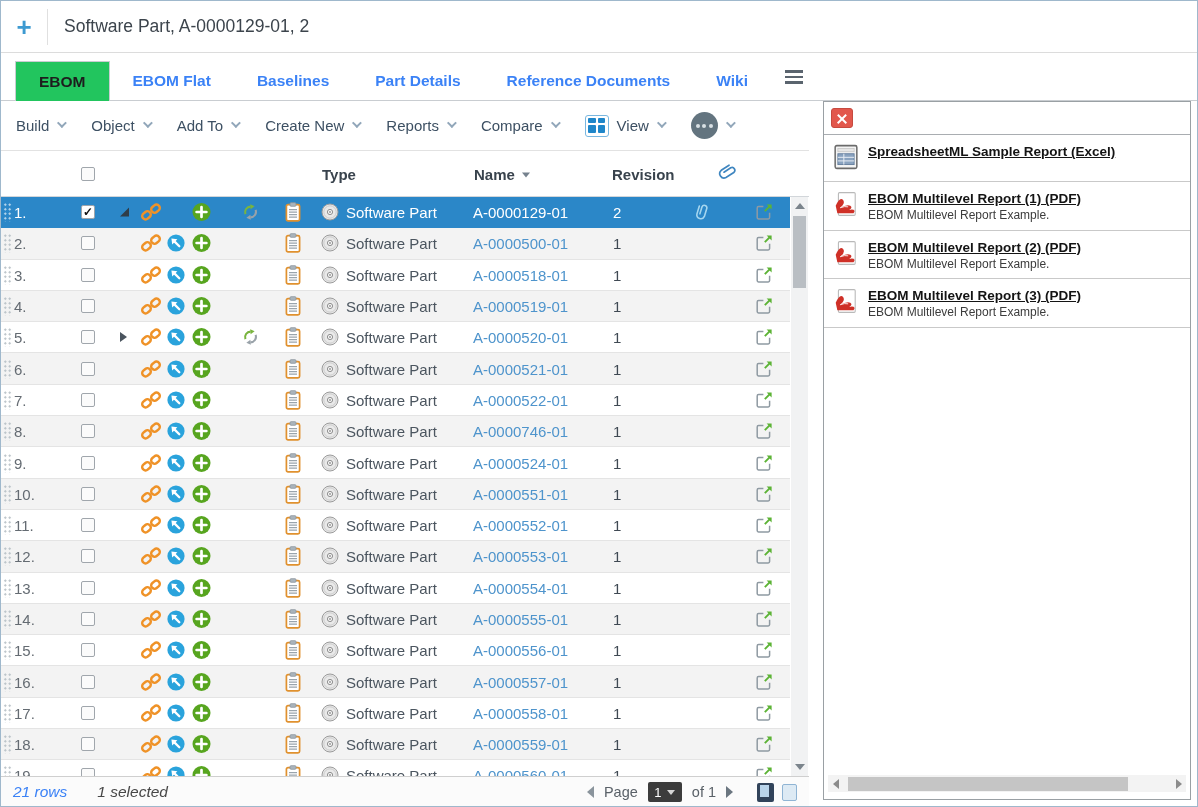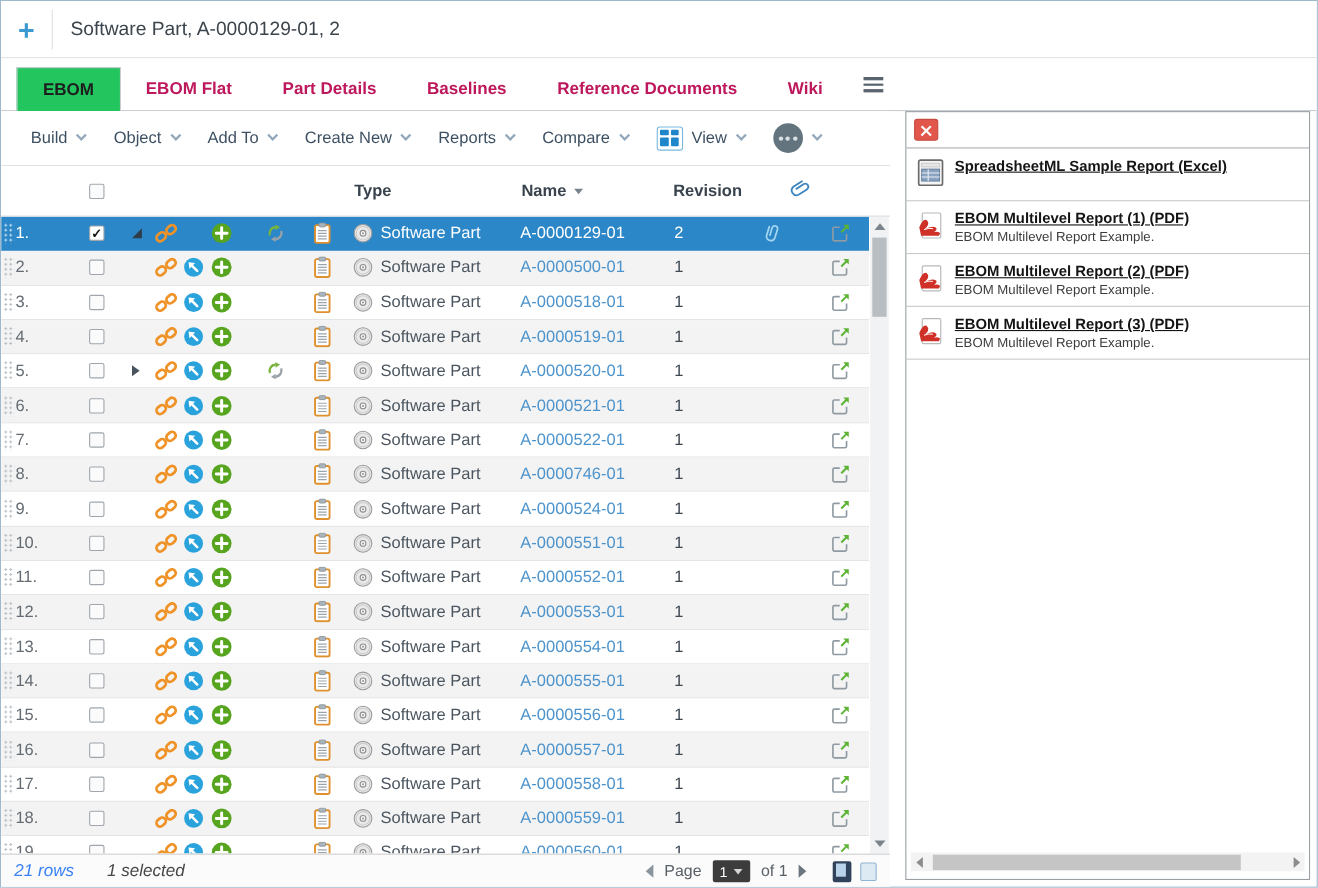--- a/index.html
+++ b/index.html
@@ -13,31 +13,31 @@
   .titlebar { position:absolute; top:0; left:0; right:0; height:52px; background:#fff;
     border-bottom:1px solid #dcdcdc; display:flex; align-items:center; }
   .app-plus { width:46px; text-align:center; color:#3d9ad1; font-size:26px; font-weight:bold; line-height:50px; }
   .tb-div { width:1px; height:36px; background:#e0e0e0; }
   .page-title { margin-left:16px; font-size:17.5px; color:#3c444c; }
 
   
   .tabbar { position:absolute; top:52px; left:0; right:0; height:48px; background:#fff;
     border-bottom:1px solid #c9cdd1; display:flex; align-items:flex-end; padding-left:14px; }
   .tab { padding:0 23px; height:39px; line-height:39px; font-size:15.5px; font-weight:bold;
-    color:#be185d; cursor:pointer; white-space:nowrap; }
+    color:#3b82f6; cursor:pointer; white-space:nowrap; }
   .tab.active { background:#22c55e; border:1px solid #c9cdd1; border-bottom:none; color:#1d1d1d;
     height:40px; margin-bottom:-1px; line-height:40px; }
   .tab-burger { display:flex; flex-direction:column; gap:3px; margin:0 0 16px 14px; cursor:pointer; }
   .tab-burger i { display:block; width:18px; height:2.6px; background:#5a646e; }
 
   
   .main { position:absolute; top:100px; left:0; width:808px; height:706px; background:#fff; }
 
   .toolbar { position:absolute; top:0; left:0; right:0; height:50px; display:flex; align-items:center;
-    padding-left:27px; gap:27px; border-bottom:1px solid #e2e2e2; }
+    padding-left:15px; gap:27px; border-bottom:1px solid #e2e2e2; }
   .menu { display:flex; align-items:center; gap:8px; cursor:pointer; }
   .menu-label { font-size:15px; color:#3d5063; }
   .chev { width:7px; height:7px; border-right:2px solid #92a7ba; border-bottom:2px solid #92a7ba;
     transform:rotate(45deg) translateY(-2px); margin-top:-3px; }
   .viewgrid { width:24px; height:22px; border:1px solid #79b7e0; background:#fff; border-radius:3px;
     padding:2.5px; display:grid; grid-template-columns:1fr 1fr; grid-template-rows:5px 1fr; gap:2px; }
   .viewgrid i { background:#1f86c9; border-radius:1px; }
   .more-btn { width:27px; height:27px; border-radius:50%; background:#63747f; display:flex;
     align-items:center; justify-content:center; gap:2.5px; }
   .more-btn i { width:4px; height:4px; border-radius:50%; background:#d9e0e4; }
@@ -136,22 +136,22 @@
 
 <div class="titlebar">
   <div class="app-plus">+</div>
   <div class="tb-div"></div>
   <div class="page-title">Software Part, A-0000129-01, 2</div>
 </div>
 
 <div class="tabbar">
   <div class="tab active">EBOM</div>
   <div class="tab">EBOM Flat</div>
+  <div class="tab">Baselines</div>
   <div class="tab">Part Details</div>
-  <div class="tab">Baselines</div>
   <div class="tab">Reference Documents</div>
   <div class="tab">Wiki</div>
   <div class="tab-burger">
       <i></i>
       <i></i>
       <i></i>
     </div>
 </div>
 
 <div class="main">

